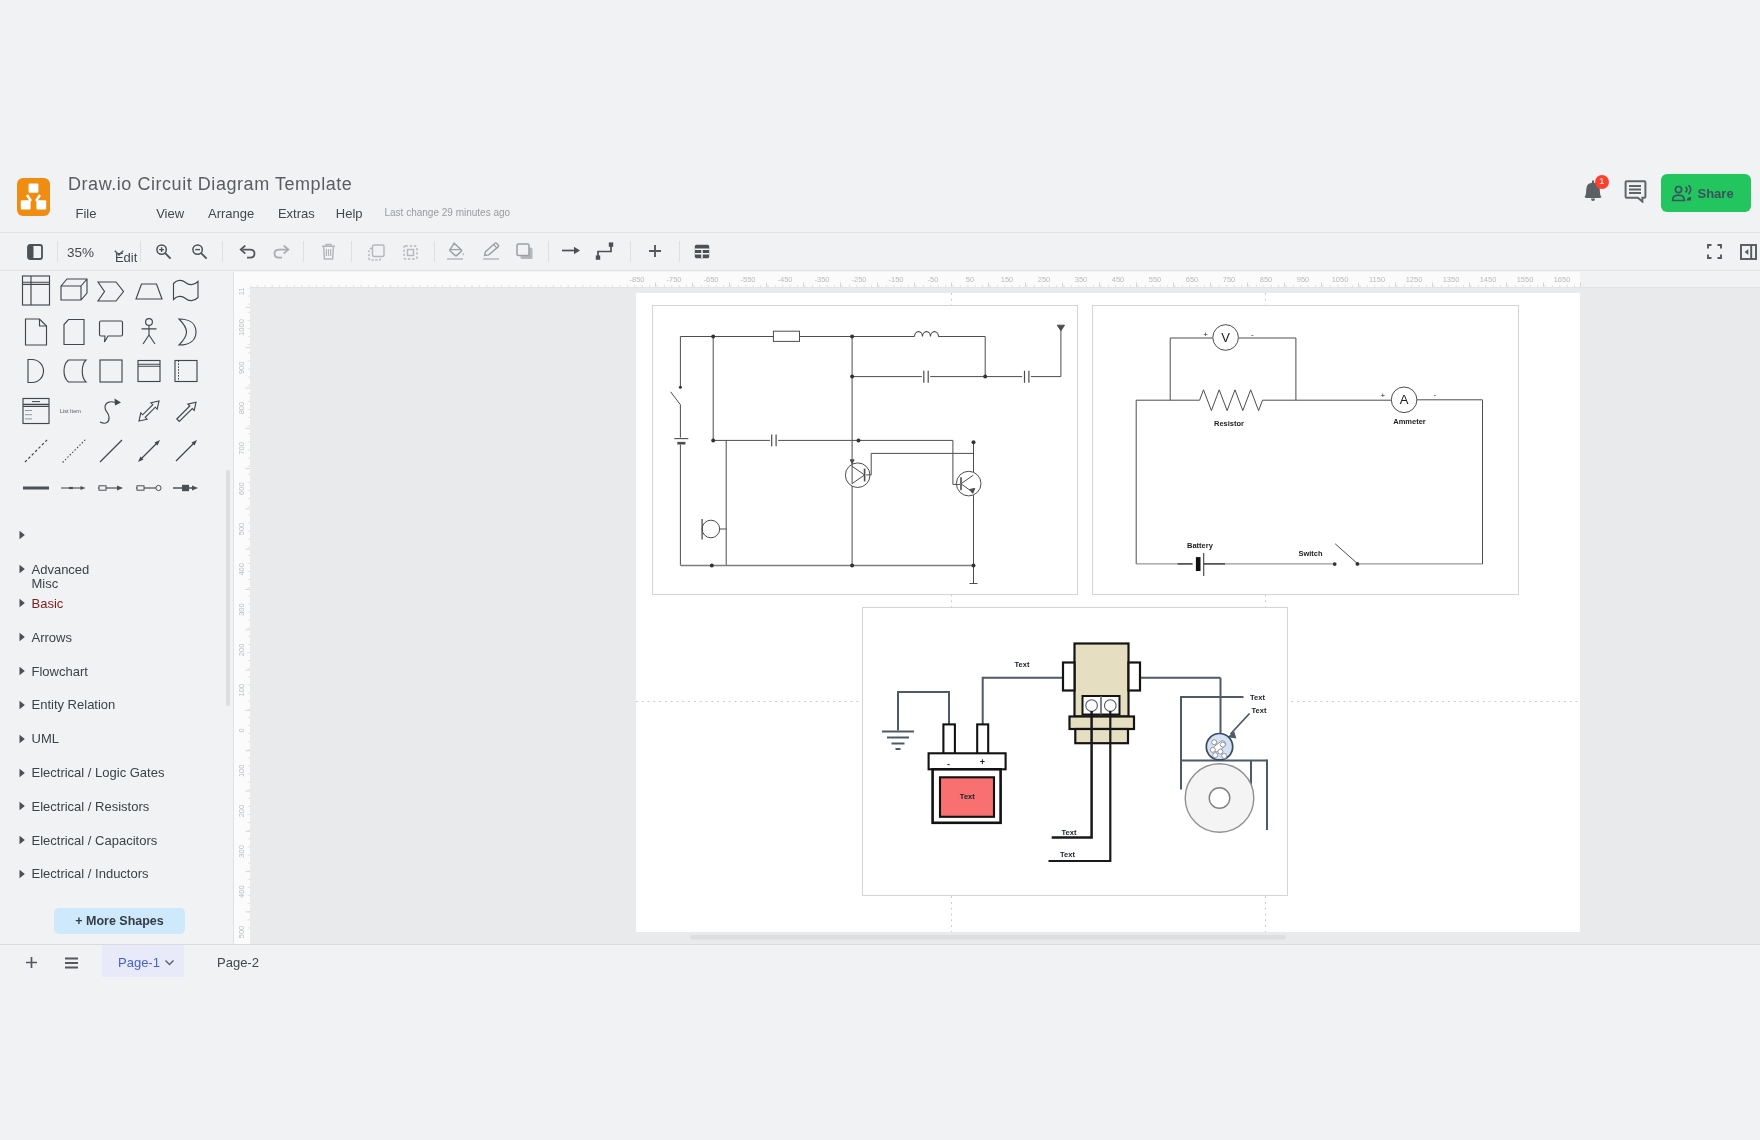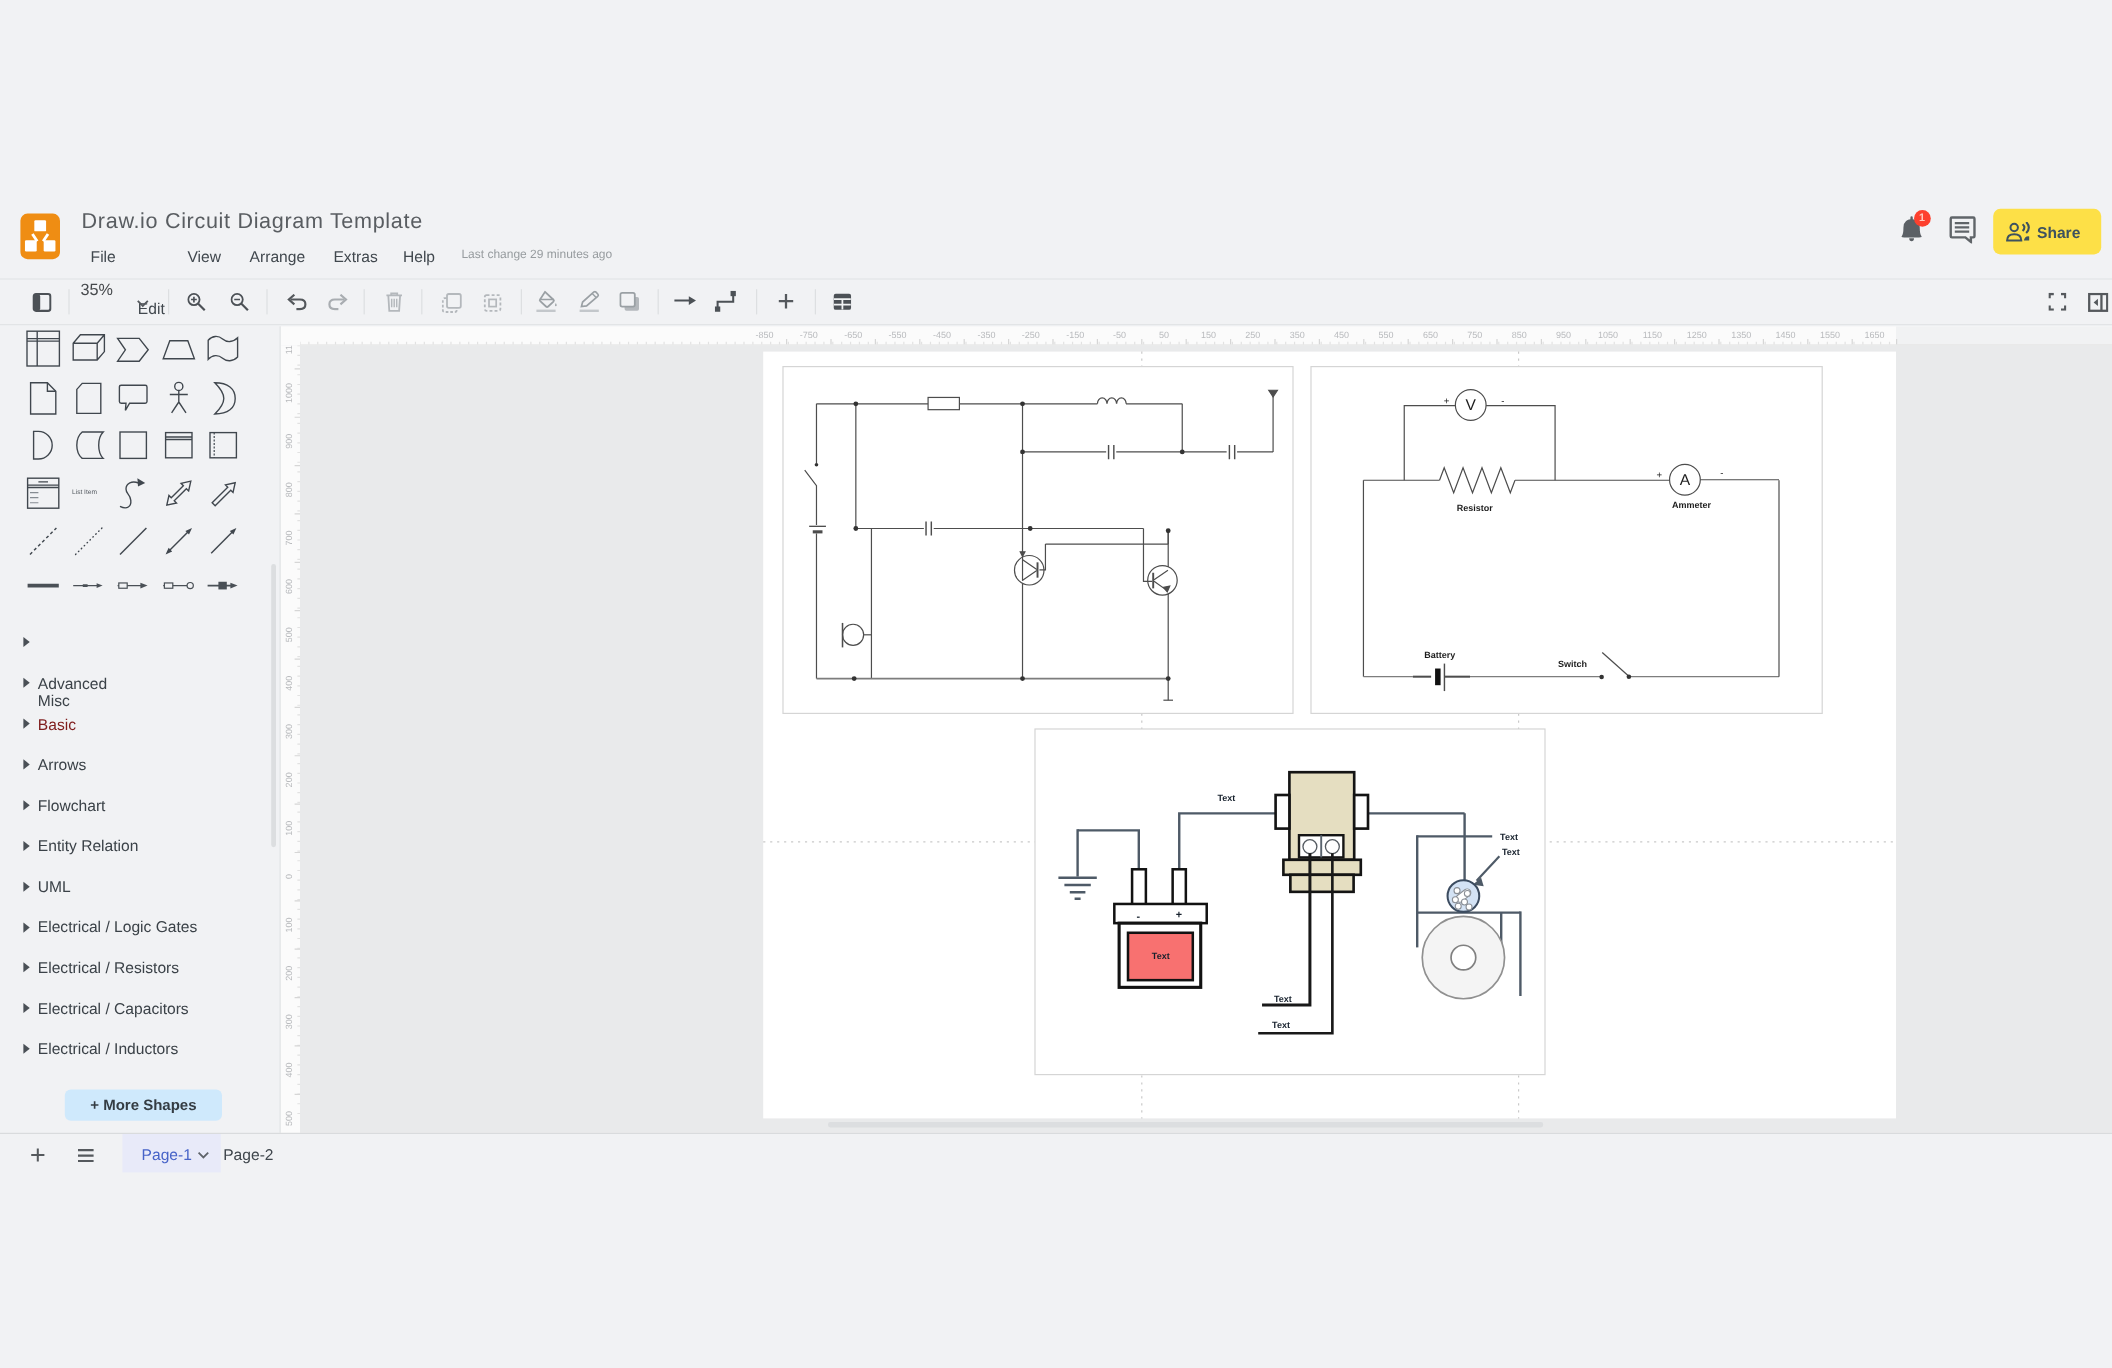--- a/index.html
+++ b/index.html
@@ -33,21 +33,21 @@
 <path d="M13 21.5 h4 q0 2.5 -2 2.5 q-2 0 -2 -2.5 z" fill="#5b6065"></path>
 </svg>
 <div class="abs" style="left:17px;top:-2px;width:13.5px;height:13.5px;border-radius:7px;background:#fd402e;color:#ffc9bd;font-size:9px;font-weight:bold;text-align:center;line-height:13.5px;">1</div>
 </div>
 <div class="abs" style="left:1623px;top:179px;">
 <svg width="24" height="24" viewBox="0 0 24 24">
 <path d="M3.6 2.2 h17.8 q1 0 1 1 v14.6 q0 1 -1 1 h-2 v3.8 l-4.6 -3.8 h-11.2 q-1 0 -1 -1 v-14.6 q0 -1 1 -1 z" fill="none" stroke="#606569" stroke-width="2"></path>
 <path d="M6 7 h12 M6 10.5 h12 M6 14 h12" stroke="#606569" stroke-width="1.9" fill="none"></path>
 </svg>
   </div>
-<div class="abs" style="left:1661px;top:173.5px;width:90px;height:38px;border-radius:6px;background:#fde047;">
+<div class="abs" style="left:1661px;top:173.5px;width:90px;height:38px;border-radius:6px;background:#22c55e;">
 <svg class="abs" style="left:10px;top:11px" width="22" height="17" viewBox="0 0 22 17">
 <circle cx="7.5" cy="4.6" r="3.1" fill="none" stroke="#3d525f" stroke-width="1.7"></circle>
 <path d="M1.6 15.5 q0 -5.3 5.9 -5.3 q5.9 0 5.9 5.3 z" fill="none" stroke="#3d525f" stroke-width="1.7"></path>
 <path d="M14.5 1.8 q3 2.8 0 5.6 M17.5 0 q4.4 4.6 0 9.2" stroke="#3d525f" stroke-width="1.7" fill="none"></path>
 <path d="M15.5 15.5 l4.5 0 l0 -3.5 q-3.5 -0.6 -4.5 3.5 z" fill="#3d525f"></path>
 </svg>
 <div class="txt" style="left:36.5px;top:12px;font-size:13px;font-weight:bold;color:#3d525f;">Share</div>
 </div>
 <div class="abs" style="left:0;top:232px;width:1760px;height:39px;border-top:1px solid #e2e4e6;border-bottom:1px solid #e2e4e6;"></div>
 <div class="abs" style="left:57px;top:241px;width:1px;height:21px;background:#dddfe1;"></div>
@@ -57,21 +57,21 @@
 <div class="abs" style="left:351px;top:241px;width:1px;height:21px;background:#dddfe1;"></div>
 <div class="abs" style="left:433.5px;top:241px;width:1px;height:21px;background:#dddfe1;"></div>
 <div class="abs" style="left:548px;top:241px;width:1px;height:21px;background:#dddfe1;"></div>
 <div class="abs" style="left:630px;top:241px;width:1px;height:21px;background:#dddfe1;"></div>
 <div class="abs" style="left:678.5px;top:241px;width:1px;height:21px;background:#dddfe1;"></div>
 
 <svg class="abs" style="left:27px;top:243.5px" width="16" height="16" viewBox="0 0 16 16">
 <rect x="1" y="1" width="14" height="14" rx="2" fill="none" stroke="#4c5156" stroke-width="1.8"></rect>
 <rect x="1" y="1" width="5.5" height="14" rx="2" fill="#4c5156"></rect>
 </svg>
-<div class="txt" style="left:67px;top:234px;font-size:13.5px;color:#46494c;">35%</div>
+<div class="txt" style="left:67px;top:245px;font-size:13.5px;color:#46494c;">35%</div>
 <svg class="abs" style="left:113px;top:249px" width="12" height="8" viewBox="0 0 12 8">
 <path d="M1.8 1.8 l4.2 4.2 l4.2 -4.2" fill="none" stroke="#55595d" stroke-width="1.5"></path>
   </svg>
 <svg class="abs" style="left:156px;top:244px" width="16" height="16" viewBox="0 0 16 16">
     <circle cx="5.6" cy="5.6" r="4.7" fill="none" stroke="#4c5156" stroke-width="1.5"></circle>
     <path d="M3.2 5.6 h4.8 M5.6 3.2 v4.8" stroke="#4c5156" stroke-width="1.4"></path>
     <path d="M9.2 9.2 L14.6 14.6" stroke="#4c5156" stroke-width="1.8"></path>
   </svg>
 <svg class="abs" style="left:191.5px;top:244px" width="16" height="16" viewBox="0 0 16 16">
     <circle cx="5.6" cy="5.6" r="4.7" fill="none" stroke="#4c5156" stroke-width="1.5"></circle>
@@ -530,13 +530,13 @@
 <path d="M6.5 1 V12 M1 6.5 H12" stroke="#55595d" stroke-width="1.7"></path>
   </svg>
 <svg class="abs" style="left:64px;top:956.5px" width="15" height="12" viewBox="0 0 15 12">
 <path d="M1 1.5 H14 M1 6 H14 M1 10.5 H14" stroke="#55595d" stroke-width="1.8"></path>
   </svg>
 <div class="abs" style="left:102px;top:944.5px;width:82px;height:32.5px;background:#e8eaf9;"></div>
 <div class="txt" style="left:118px;top:954.5px;font-size:13px;color:#4763c8;">Page-1</div>
 <svg class="abs" style="left:163.5px;top:958.5px" width="11" height="7" viewBox="0 0 11 7">
 <path d="M1.5 1.5 l4 4 l4 -4" fill="none" stroke="#5f646a" stroke-width="1.5"></path>
   </svg>
-<div class="txt" style="left:186px;top:954.5px;font-size:13px;color:#3f464c;">Page-2</div>
+<div class="txt" style="left:217px;top:954.5px;font-size:13px;color:#3f464c;">Page-2</div>
 
 </body></html>

